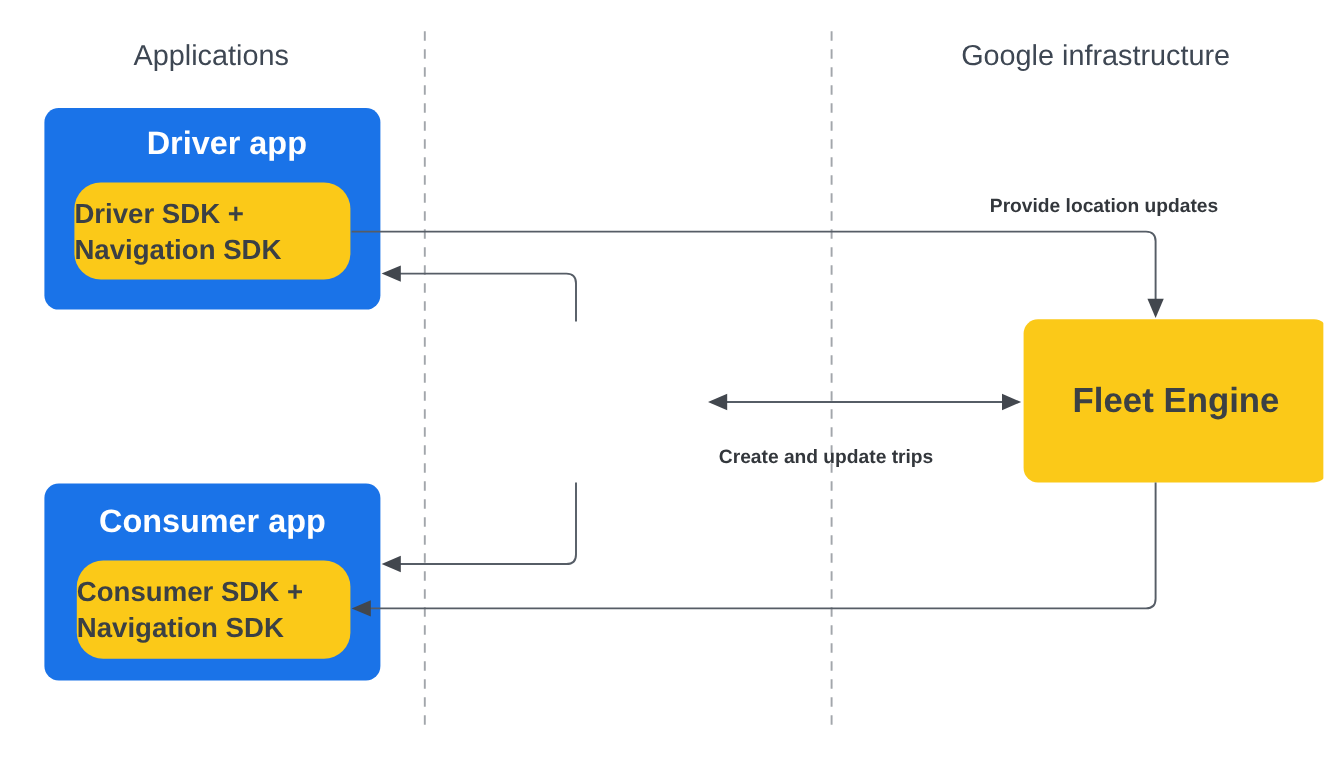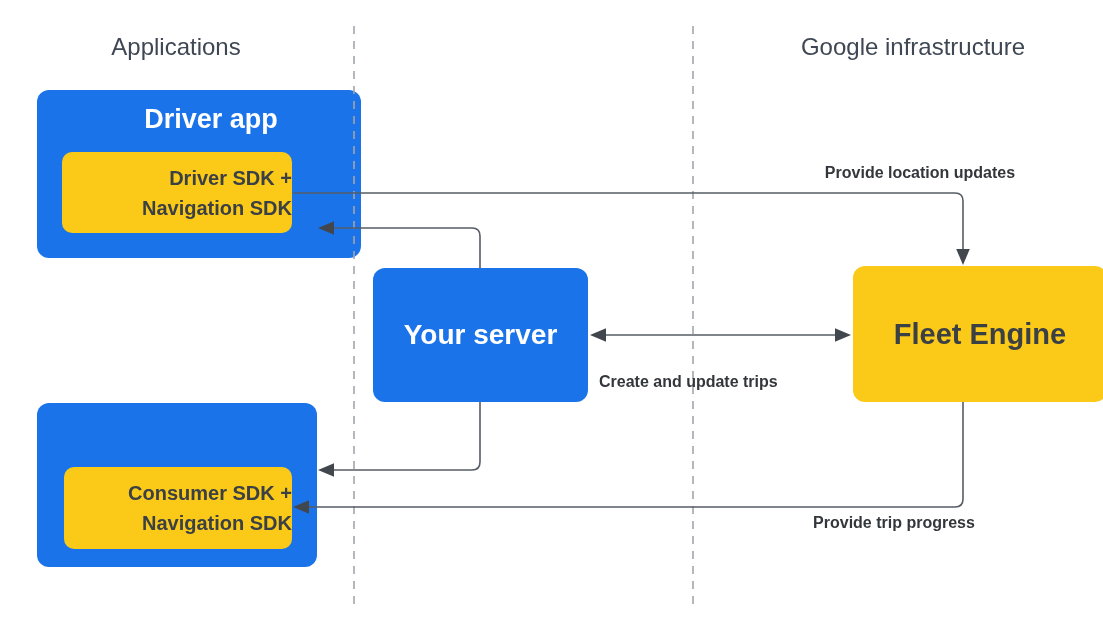--- a/index.html
+++ b/index.html
@@ -24,29 +24,29 @@
     position:absolute;top:33px;width:260px;text-align:center;
     font-size:24px;line-height:28px;color:var(--header-text);z-index:1;
   }
   .col-header.apps{left:46px;}
   .col-header.yours{left:405px;}
   .col-header.google{left:783px;}
   .node{position:absolute;border-radius:12px;z-index:2;box-sizing:border-box;}
   .node.blue{background:var(--node-blue);color:var(--node-text-light);}
   .node.yellow{background:var(--node-yellow);color:var(--node-text-dark);}
   .node-title{font-weight:bold;font-size:27px;line-height:32px;text-align:center;}
-  .driver-app{left:37px;top:90px;width:324px;height:168px;padding-left:24px;}
+  .driver-app{left:37px;top:90px;width:280px;height:168px;padding-left:24px;}
   .driver-app .node-title{margin-top:13px;}
   .consumer-app{left:37px;top:403px;width:280px;height:164px;}
   .consumer-app .node-title{margin-top:15px;}
   .sdk-box{
-    position:absolute;border-radius:10px;background:var(--node-yellow);
+    position:absolute;border-radius:22px;background:var(--node-yellow);
     color:var(--node-text-dark);display:flex;flex-direction:column;
-    justify-content:center;align-items:flex-end;text-align:center;
-    font-weight:bold;font-size:20px;line-height:30px;
+    justify-content:center;align-items:flex-start;text-align:center;
+    font-weight:bold;font-size:23px;line-height:30px;
   }
   .driver-sdk{left:25px;top:62px;width:230px;height:81px;}
   .consumer-sdk{left:27px;top:64px;width:228px;height:82px;}
   .your-server{left:373px;top:268px;width:215px;height:134px;
     display:flex;align-items:center;justify-content:center;}
   .your-server .node-title{font-size:28px;}
   .fleet-engine{left:853px;top:266px;width:254px;height:136px;
     display:flex;align-items:center;justify-content:center;}
   .fleet-engine .node-title{font-size:29px;}
   svg.overlay{position:absolute;left:0;top:0;z-index:5;pointer-events:none;}
@@ -71,25 +71,23 @@
   <div class="col-header google">Google infrastructure</div>
 
   <div class="node blue driver-app">
     <div class="node-title">Driver app</div>
     <div class="sdk-box driver-sdk">
       <div>Driver SDK +</div>
       <div>Navigation SDK</div>
     </div>
   </div>
 
-  <div class="node blue your-server">
-    <div class="node-title">Your server</div>
-  </div>
 
   <div class="node blue consumer-app">
+    <div class="node-title">Consumer app</div>
     <div class="sdk-box consumer-sdk">
       <div>Consumer SDK +</div>
       <div>Navigation SDK</div>
     </div>
   </div>
 
   <div class="node yellow fleet-engine">
     <div class="node-title">Fleet Engine</div>
   </div>
 
@@ -119,15 +117,14 @@
     </g>
 
     <g>
       <path class="edge" d="M963 402 V499 Q963 507 955 507 H308"></path>
       <polygon class="head" points="293,507 309,500.2 309,513.8"></polygon>
     </g>
   </svg>
 
   <div class="edge-label lbl-location">Provide location updates</div>
   <div class="edge-label lbl-trips">Create and update trips</div>
-  <div class="edge-label lbl-progress">Provide trip progress</div>
 
 </div>
 
 </body></html>

